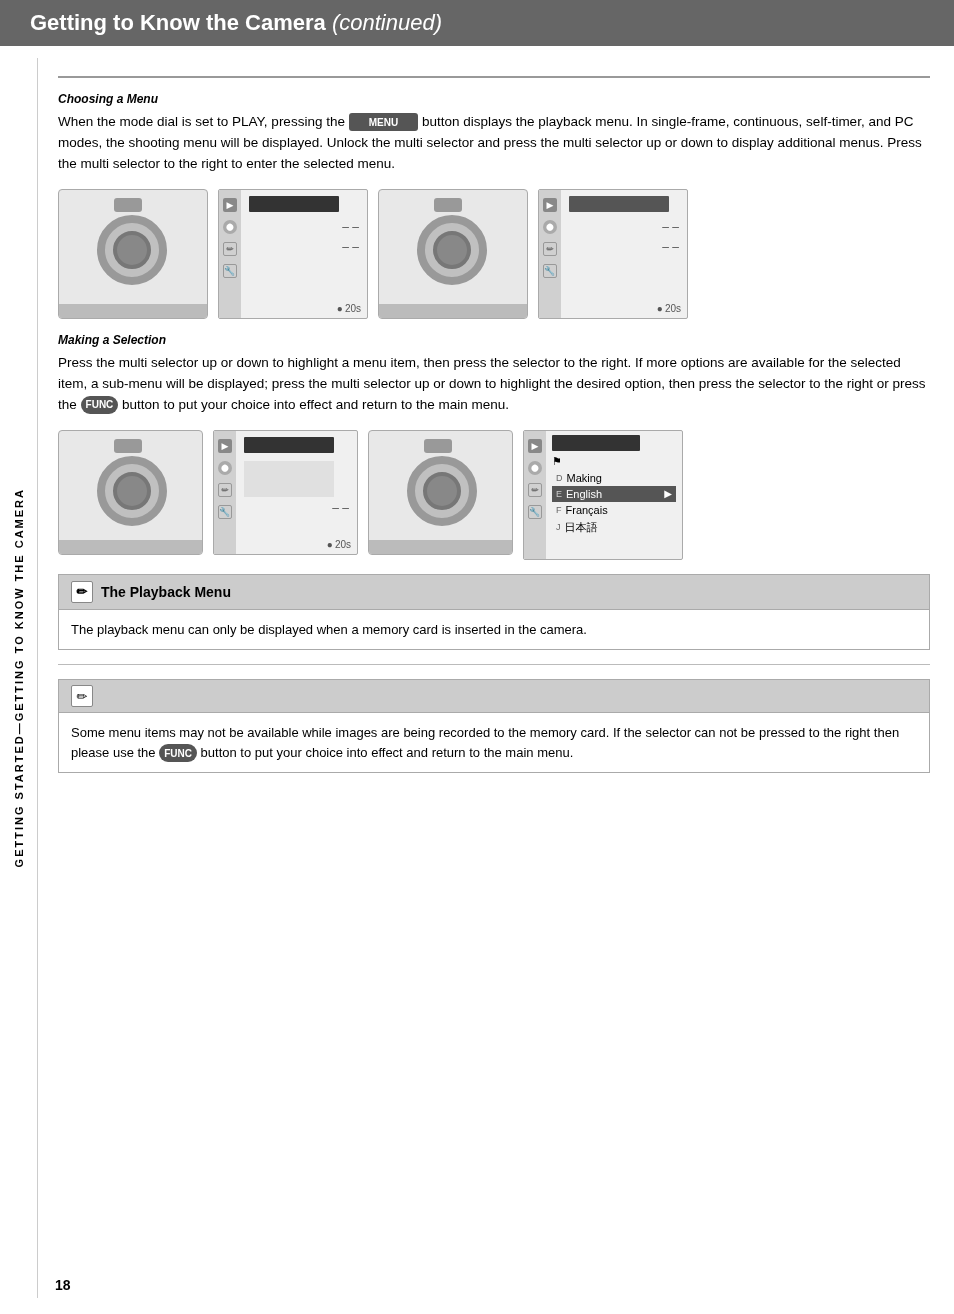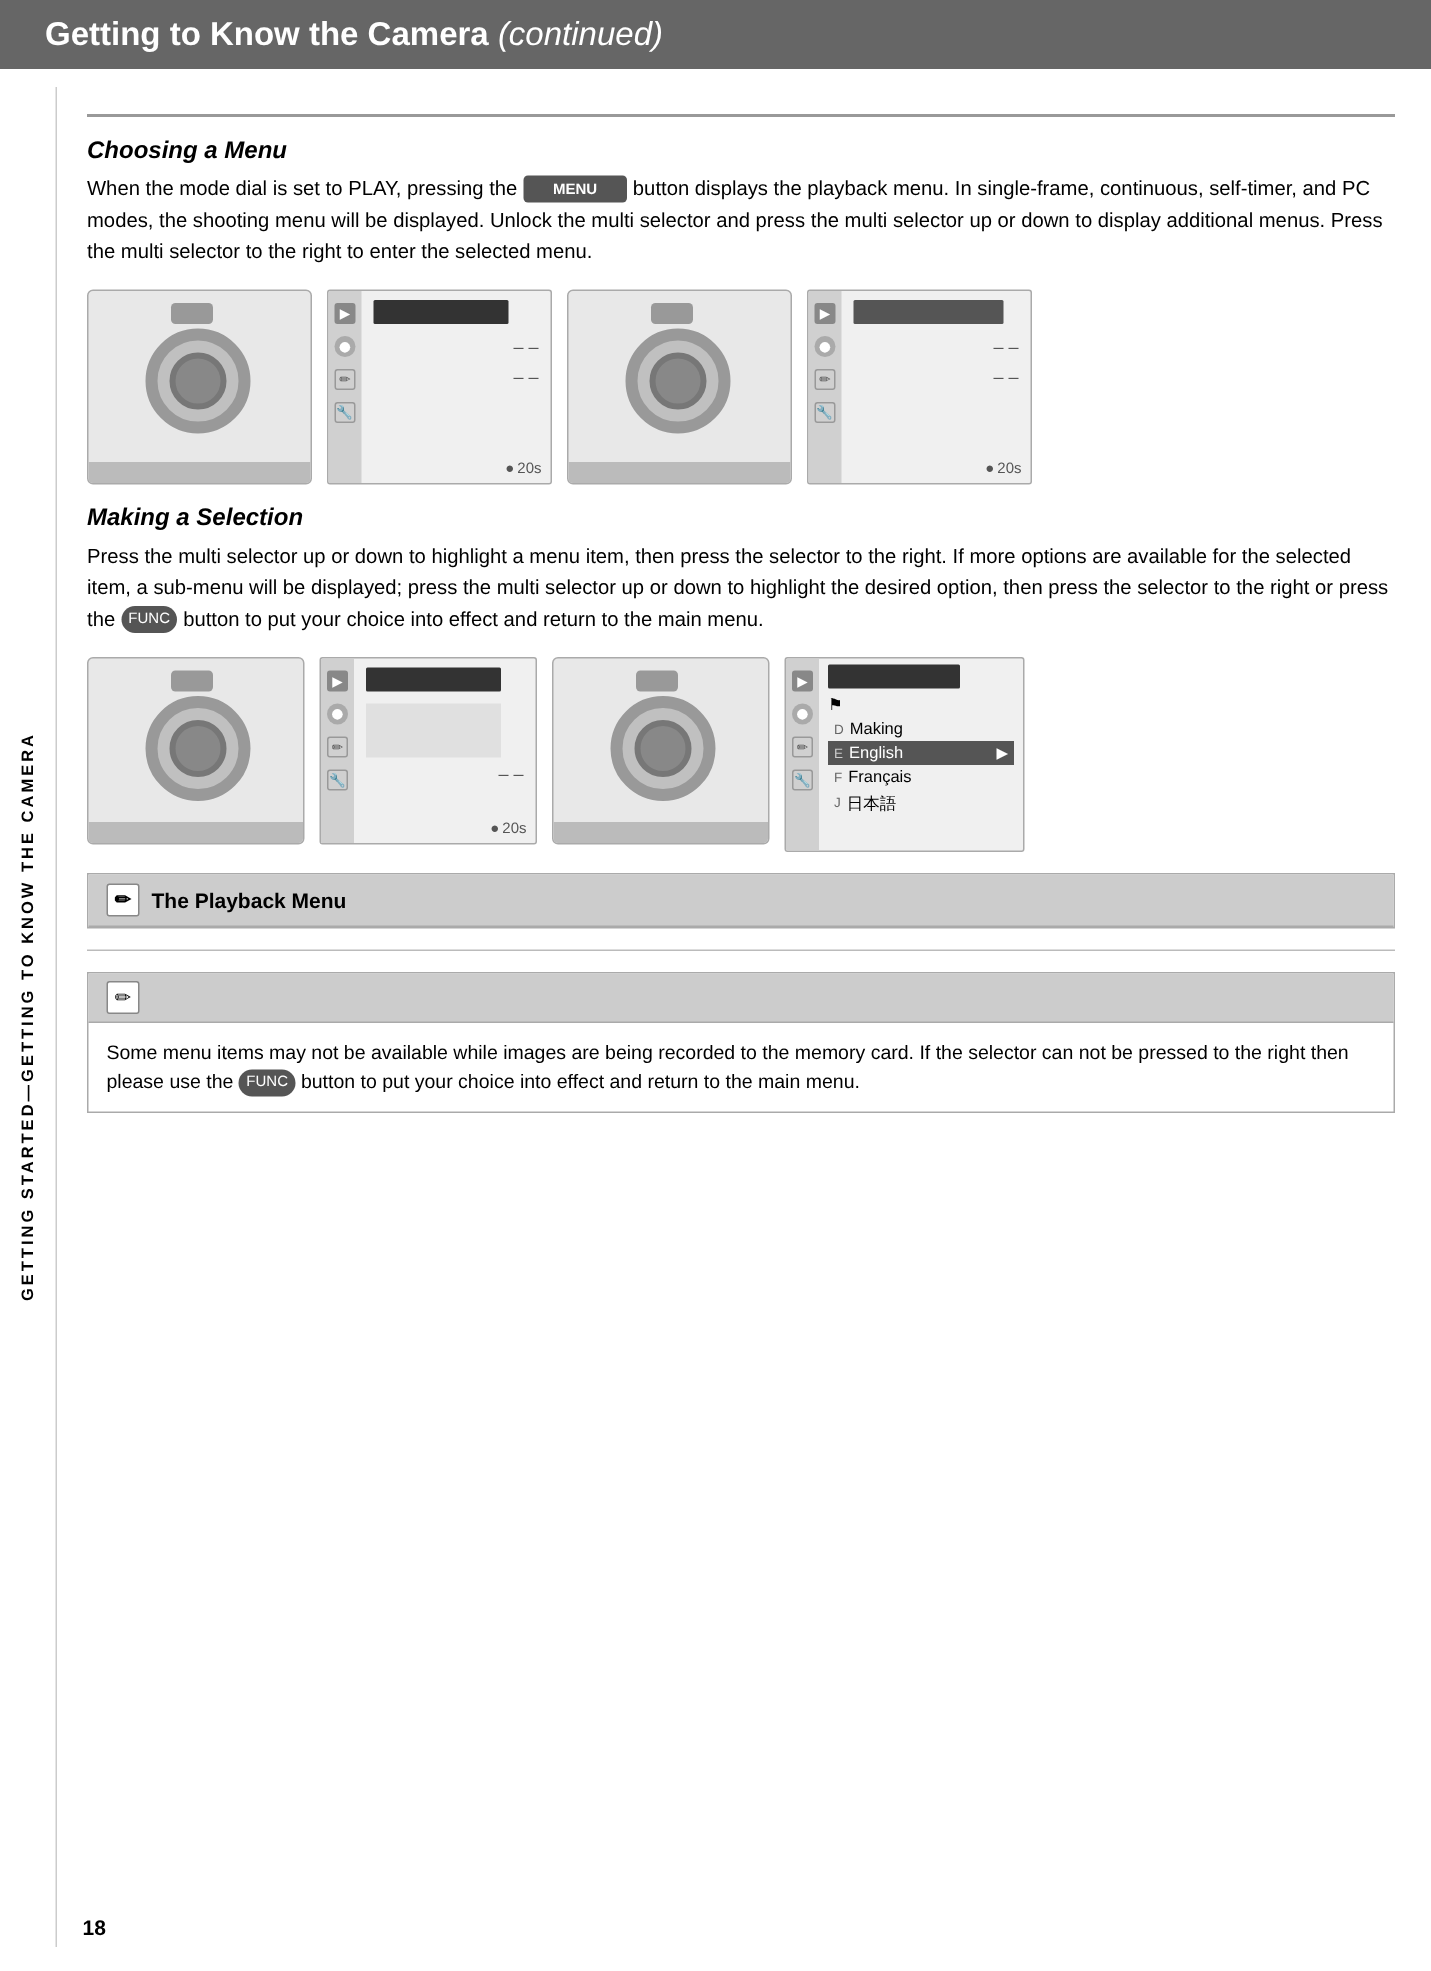--- a/index.html
+++ b/index.html
@@ -66,21 +66,21 @@
     .top-rule {
       border: none;
       border-top: 2px solid #999;
       margin-bottom: 14px;
     }
 
     
     .section-title {
       font-style: italic;
       font-weight: bold;
-      font-size: 16px;
+      font-size: 12px;
       margin-bottom: 6px;
     }
 
     
     .body-text {
       font-size: 13.5px;
       line-height: 1.55;
       margin-bottom: 12px;
     }
 
@@ -323,21 +323,21 @@
       padding: 1px 20px;
       border-radius: 3px;
       vertical-align: middle;
       min-width: 32px;
       height: 18px;
     }
     .btn-inline-func {
       background: #555;
       color: #fff;
       font-size: 10px;
-      font-weight: normal;
+      font-weight: bold;
       padding: 1px 5px;
       border-radius: 10px;
       vertical-align: middle;
       min-width: 36px;
       height: 18px;
       display: inline-flex;
       align-items: center;
       justify-content: center;
     }
 
@@ -541,20 +541,21 @@
     </div>
 
 
     <div class="note-box">
       <div class="note-header">
         <div class="pencil-icon-box">
           <span>✏</span>
         </div>
         <span>The Playback Menu</span>
       </div>
+      <div class="note-body">The playback menu can only be displayed when a memory card is inserted in the camera.</div>
     </div>
 
     <hr class="section-rule">
 
     <div class="note-box">
       <div class="small-note-header">
         <div class="pencil-icon-box">
           <span>✏</span>
         </div>
       </div>

